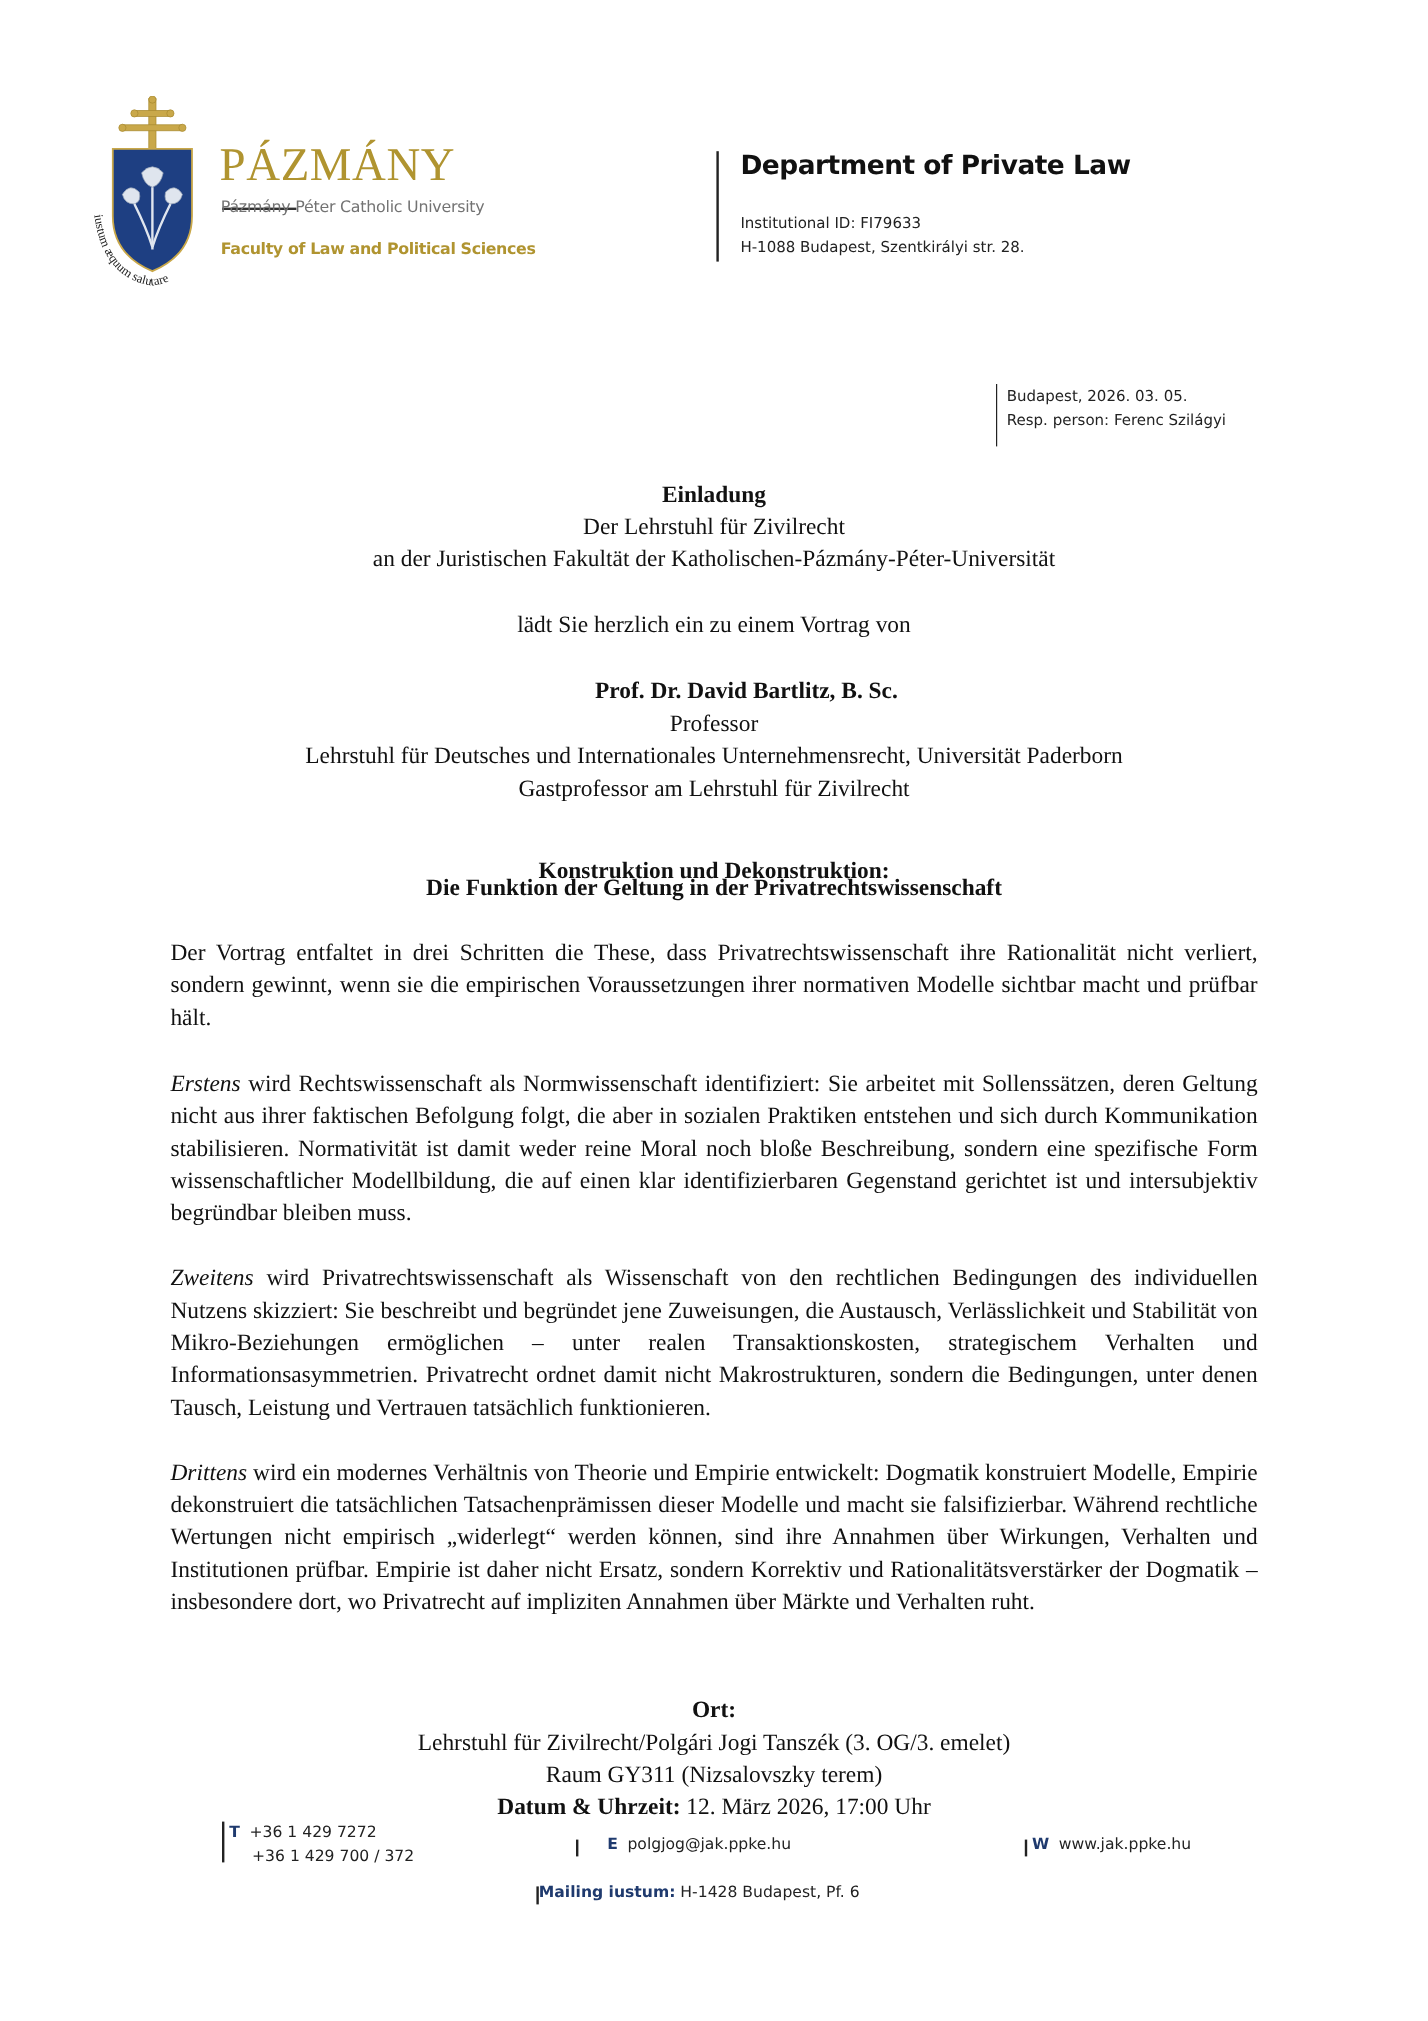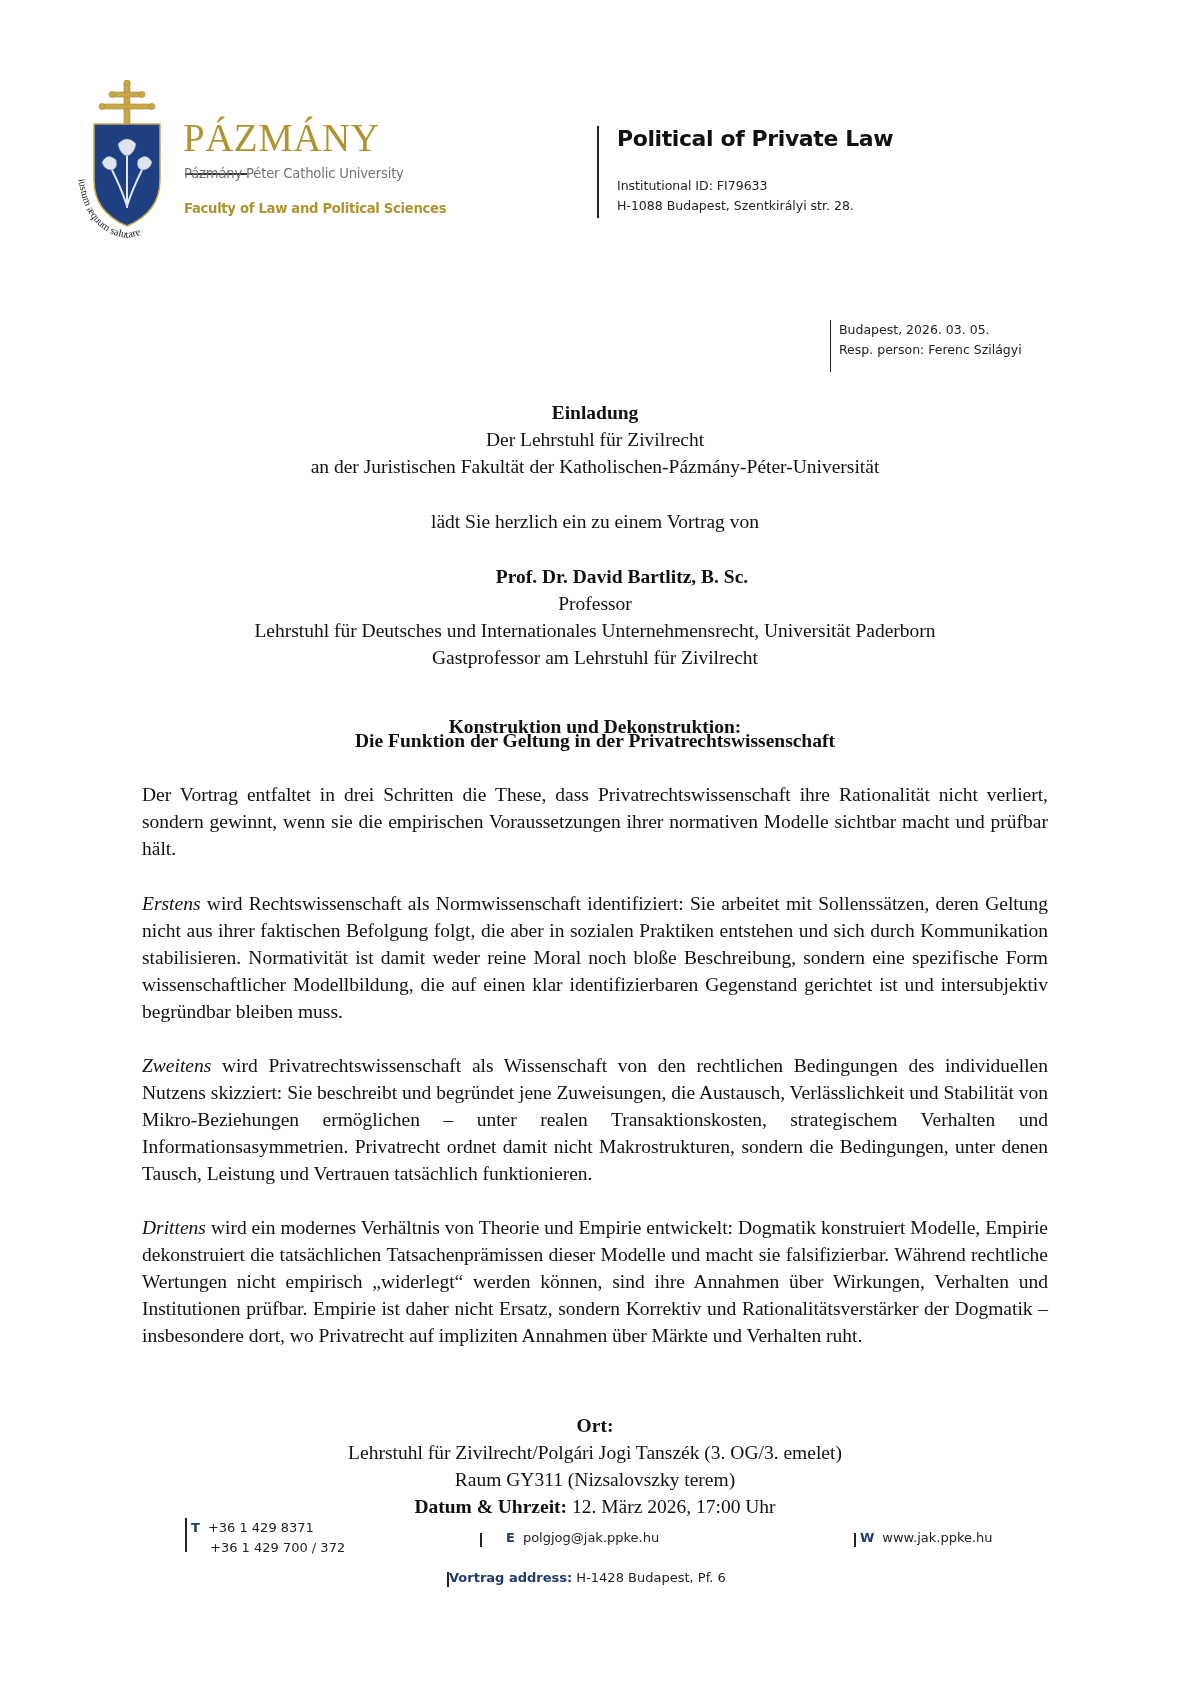--- a/index.html
+++ b/index.html
@@ -67,21 +67,21 @@
       <textPath href="#mottoArc" startOffset="4">iustum æquum salutare</textPath>
     </text>
   </svg>
   <div class="brand-name">PÁZMÁNY</div>
   <div class="brand-rule"></div>
   <div class="brand-univ">Pázmány Péter Catholic University</div>
   <div class="brand-fac">Faculty of Law and Political Sciences</div>
 </div>
 
 <div class="dept">
-  <div class="dept-title">Political of Private Law</div>
+  <div class="dept-title">Department of Private Law</div>
   <div class="dept-id">Institutional ID: FI79633</div>
   <div class="dept-addr">H-1088 Budapest, Szentkirályi str. 28.</div>
 </div>
 
 <div class="meta">
   <div>Budapest, 2026. 03. 05.</div>
   <div>Resp. person: Ferenc Szilágyi</div>
 </div>
 
 <div class="center bold" style="top:399px;">Einladung</div>
@@ -100,28 +100,28 @@
 <div class="para" style="top:1052px;"><i>Zweitens</i><span> wird Privatrechtswissenschaft als Wissenschaft von den rechtlichen Bedingungen des individuellen Nutzens skizziert: Sie beschreibt und begründet jene Zuweisungen, die Austausch, Verlässlichkeit und Stabilität von Mikro-Beziehungen ermöglichen – unter realen Transaktionskosten, strategischem Verhalten und Informationsasymmetrien. Privatrecht ordnet damit nicht Makrostrukturen, sondern die Bedingungen, unter denen Tausch, Leistung und Vertrauen tatsächlich funktionieren.</span></div>
 <div class="para" style="top:1214px;"><i>Drittens</i><span> wird ein modernes Verhältnis von Theorie und Empirie entwickelt: Dogmatik konstruiert Modelle, Empirie dekonstruiert die tatsächlichen Tatsachenprämissen dieser Modelle und macht sie falsifizierbar. Während rechtliche Wertungen nicht empirisch „widerlegt“ werden können, sind ihre Annahmen über Wirkungen, Verhalten und Institutionen prüfbar. Empirie ist daher nicht Ersatz, sondern Korrektiv und Rationalitätsverstärker der Dogmatik – insbesondere dort, wo Privatrecht auf impliziten Annahmen über Märkte und Verhalten ruht.</span></div>
 
 <div class="center bold" style="top:1412px;">Ort:</div>
 <div class="center" style="top:1439px;">Lehrstuhl für Zivilrecht/Polgári Jogi Tanszék (3. OG/3. emelet)</div>
 <div class="center" style="top:1466px;">Raum GY311 (Nizsalovszky terem)</div>
 <div class="center" style="top:1493px;"><b>Datum &amp; Uhrzeit:</b><span> 12. März 2026, 17:00 Uhr</span></div>
 
 <div class="foot" style="left:185px; top:1518px;">
   <span class="bar" style="height:34px; margin-right:4px;"></span><span style="display:inline-block; vertical-align:top; line-height:20px;">
-    <span class="lbl">T</span><span>+36 1 429 8371</span><br>
+    <span class="lbl">T</span><span>+36 1 429 7272</span><br>
     <span style="padding-left:19px;">+36 1 429 700 / 372</span>
   </span>
 </div>
 
 <div class="foot" style="left:480px; top:1530px;">
   <span class="bar" style="height:14px; margin-right:24px; margin-top:3px;"></span><span class="lbl">E</span><span>polgjog@jak.ppke.hu</span>
 </div>
 
 <div class="foot" style="left:854px; top:1530px;">
   <span class="bar" style="height:14px; margin-right:4px; margin-top:3px;"></span><span class="lbl">W</span><span>www.jak.ppke.hu</span>
 </div>
 
 <div class="foot" style="left:447px; top:1570px;">
-  <span class="bar" style="height:15px; margin-top:2px;"></span><span class="lbl" style="margin-right:0;">Vortrag address:</span><span> H-1428 Budapest, Pf. 6</span>
+  <span class="bar" style="height:15px; margin-top:2px;"></span><span class="lbl" style="margin-right:0;">Mailing iustum:</span><span> H-1428 Budapest, Pf. 6</span>
 </div>
 
 </body></html>

